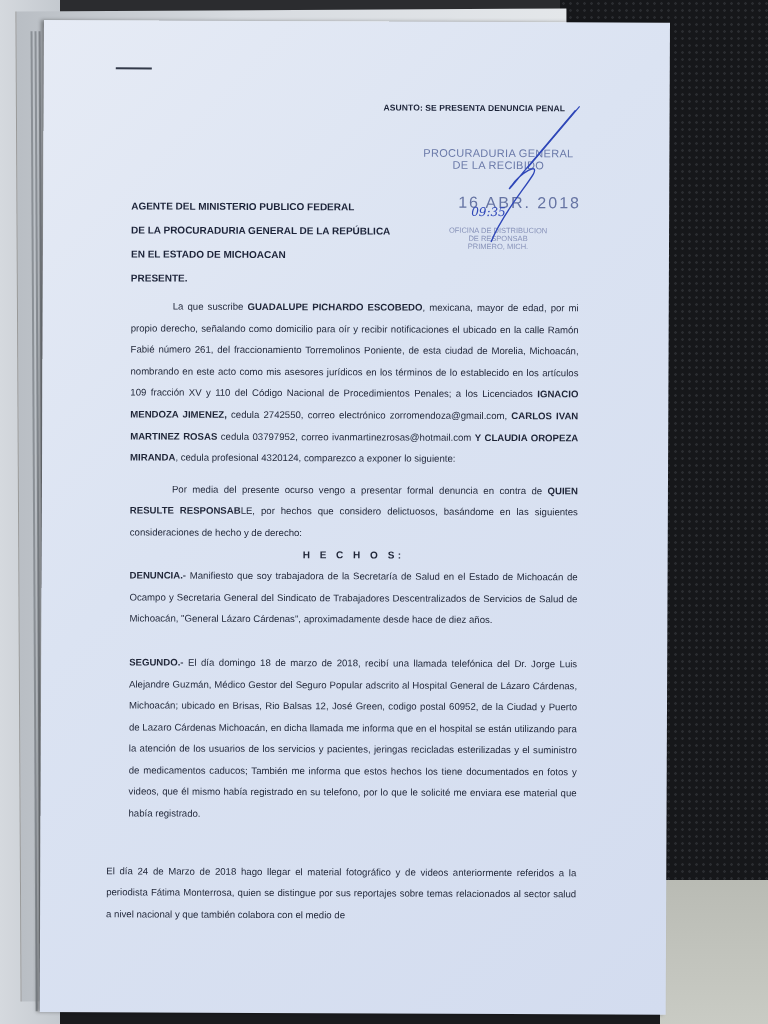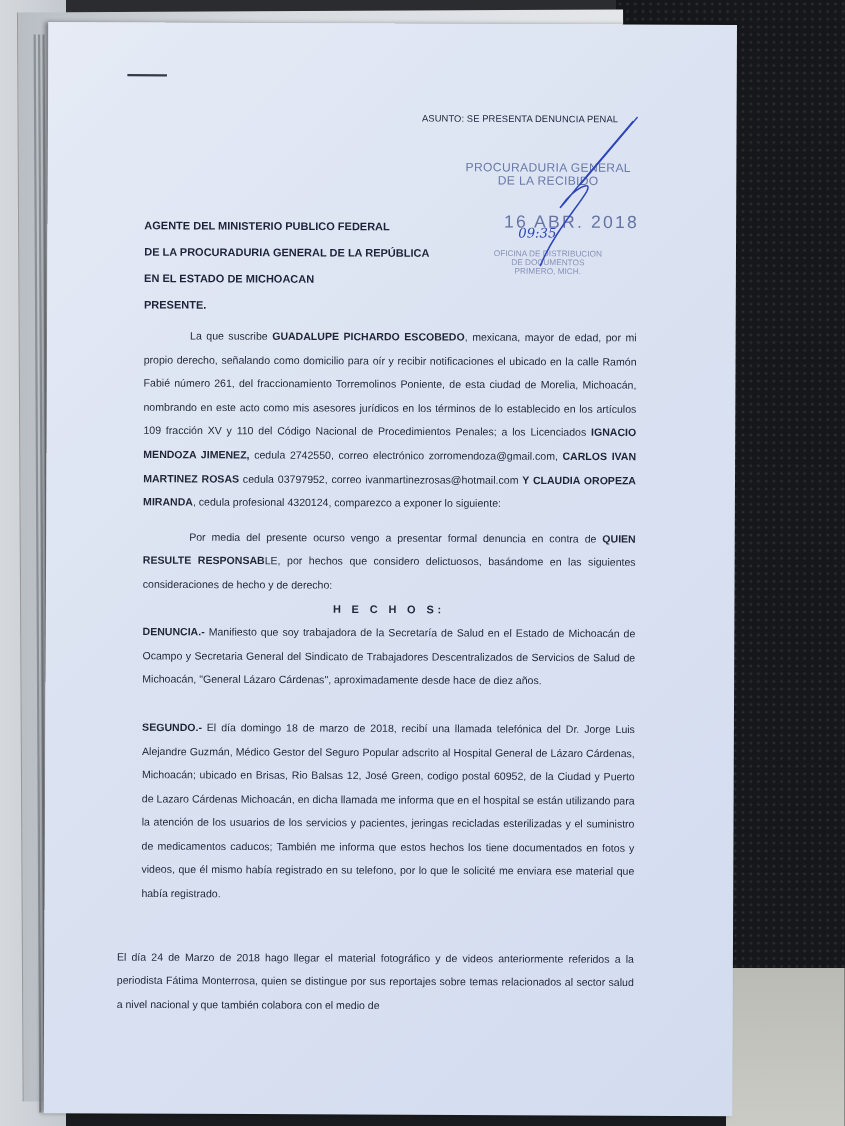--- a/index.html
+++ b/index.html
@@ -38,21 +38,21 @@
   .sheet {
     position: absolute; left: 44px; top: 20px; width: 626px; height: 992px;
     background: linear-gradient(135deg, #e6ebf5 0%, #dbe3f2 40%, #d3dcef 100%);
     box-shadow: -3px 0 4px rgba(0,0,0,0.35);
     transform: rotate(0.25deg);
     transform-origin: top left;
   }
   .dash { position: absolute; left: 72px; top: 47px; width: 36px; height: 2px; background: #333a4a; }
   .asunto {
     position: absolute; left: 340px; top: 81px;
-    font-size: 8.5px; font-weight: normal; color: #1c2338; letter-spacing: 0.1px;
+    font-size: 8.5px; font-weight: bold; color: #1c2338; letter-spacing: 0.1px;
   }
   .stamp {
     position: absolute; left: 370px; top: 125px; width: 170px; height: 110px;
     color: #6a79a8;
   }
   .stamp .l1, .stamp .l2 { font-size: 11px; text-align: center; letter-spacing: 0.3px; }
   .stamp .l1 { margin-top: 0; }
   .stamp .recibido {
     position: absolute; left: -5px; top: 25px; width: 180px; height: 52px;
     font-size: 50px; line-height: 52px; letter-spacing: 5px; text-align: center;
@@ -111,21 +111,21 @@
 
   <div class="asunto">ASUNTO: SE PRESENTA DENUNCIA PENAL</div>
 
   <div class="stamp">
     <div class="l1">PROCURADURIA GENERAL</div>
     <div class="l2">DE LA RECIBIDO</div>
     <div class="date">16 ABR. 2018</div>
     <div class="time">09:35</div>
     <div class="office">
       <div>OFICINA DE DISTRIBUCION</div>
-      <div>DE DOCUMENTOS</div>
+      <div>DE RESPONSAB</div>
       <div>PRIMERO, MICH.</div>
     </div>
   </div>
 
   <svg class="signature" viewBox="0 0 120 150">
     <path d="M112 8 L60 70 C52 80 42 92 48 84 C58 70 76 60 70 72 C62 86 40 110 28 140" fill="none" stroke="#2f47b8" stroke-width="1.4"></path>
     <path d="M116 4 L64 66" fill="none" stroke="#2f47b8" stroke-width="1.2"></path>
   </svg>
 
   <div class="addressee">

